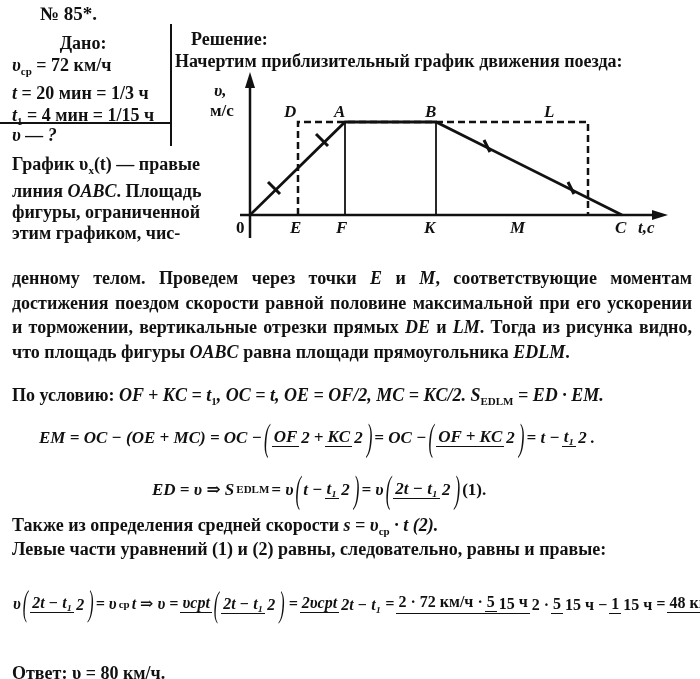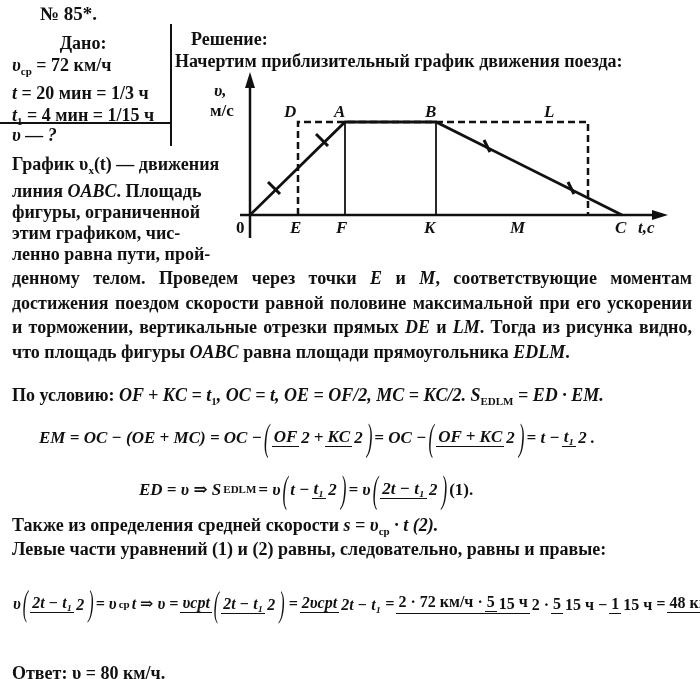--- a/index.html
+++ b/index.html
@@ -33,25 +33,24 @@
   <div><span class="bi">t</span><sub class="s">1</sub><span class="b"> = 4 мин = 1/15 ч</span></div>
 </div>
 <div class="abs" style="left:0;top:122px;width:172px;height:1.5px;background:#111;"></div>
 <div class="abs bi" style="left:12px;top:126px;font-size:18px;">υ — ?</div>
 <div class="abs" style="left:170px;top:24px;width:2px;height:122px;background:#111;"></div>
 
 <div class="abs b" style="left:191px;top:30px;font-size:18px;">Решение:</div>
 <div class="abs b" style="left:175px;top:52px;font-size:18px;">Начертим приблизительный график движения поезда:</div>
 
 <div class="abs" style="left:12px;top:154px;font-size:18px;line-height:21px;font-weight:bold;">
-  <div><span>График υ</span><sub class="s i">x</sub><span>(t) — движения</span></div>
+  <div><span>График υ</span><sub class="s i">x</sub><span>(t) — правые</span></div>
   <div><span>линия </span><span class="i">OABC</span><span>. Площадь</span></div>
   <div>фигуры, ограниченной</div>
   <div>этим графиком, чис-</div>
-  <div>ленно равна пути, прой-</div>
 </div>
 
 <svg class="abs" style="left:200px;top:70px;" width="470" height="170" viewBox="0 0 470 170">
 
   <line x1="50" y1="168" x2="50" y2="8" stroke="#111" stroke-width="2.5"></line>
   <polygon points="50,2 45,18 55,18" fill="#111"></polygon>
 
   <line x1="40" y1="145" x2="462" y2="145" stroke="#111" stroke-width="2.5"></line>
   <polygon points="468,145 452,140 452,150" fill="#111"></polygon>
 
@@ -115,21 +114,21 @@
     </span>
   <span class="paren">)</span>
   <span>= t −</span>
   <span class="frac">
       <span class="num">t₁</span>
       <span class="den">2</span>
     </span>
   <span>.</span>
 </div>
 
-<div class="eqline bi" style="left:138px;top:464px;height:50px;text-align:center;">
+<div class="eqline bi" style="left:151px;top:464px;height:50px;text-align:center;">
   <span>ED = υ ⇒ S</span>
     <sub class="s i">EDLM</sub>
   <span>= υ</span>
   <span class="paren">(</span>
   <span>t −</span>
   <span class="frac">
       <span class="num">t₁</span>
       <span class="den">2</span>
     </span>
   <span class="paren">)</span>

